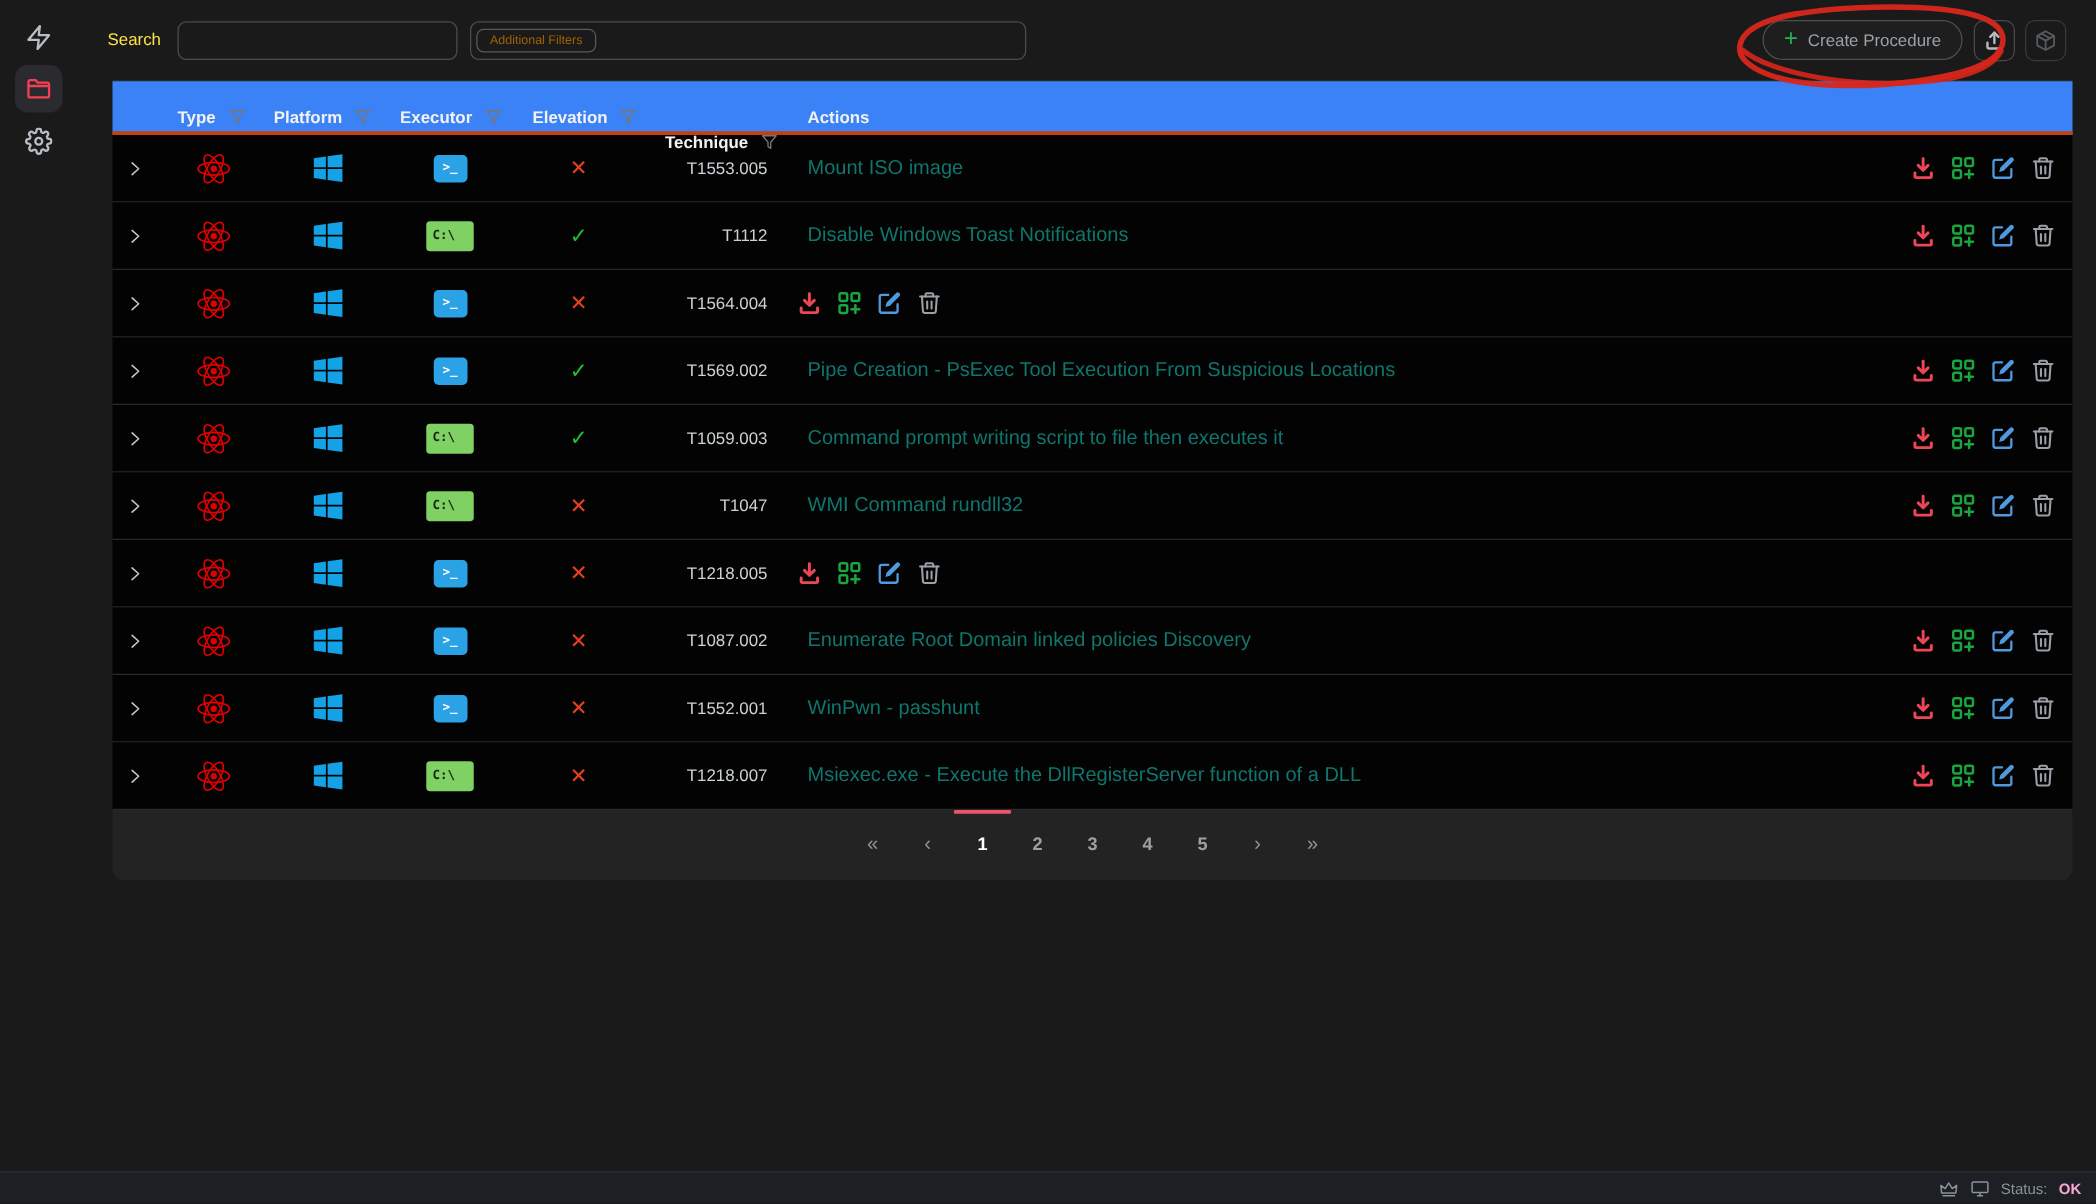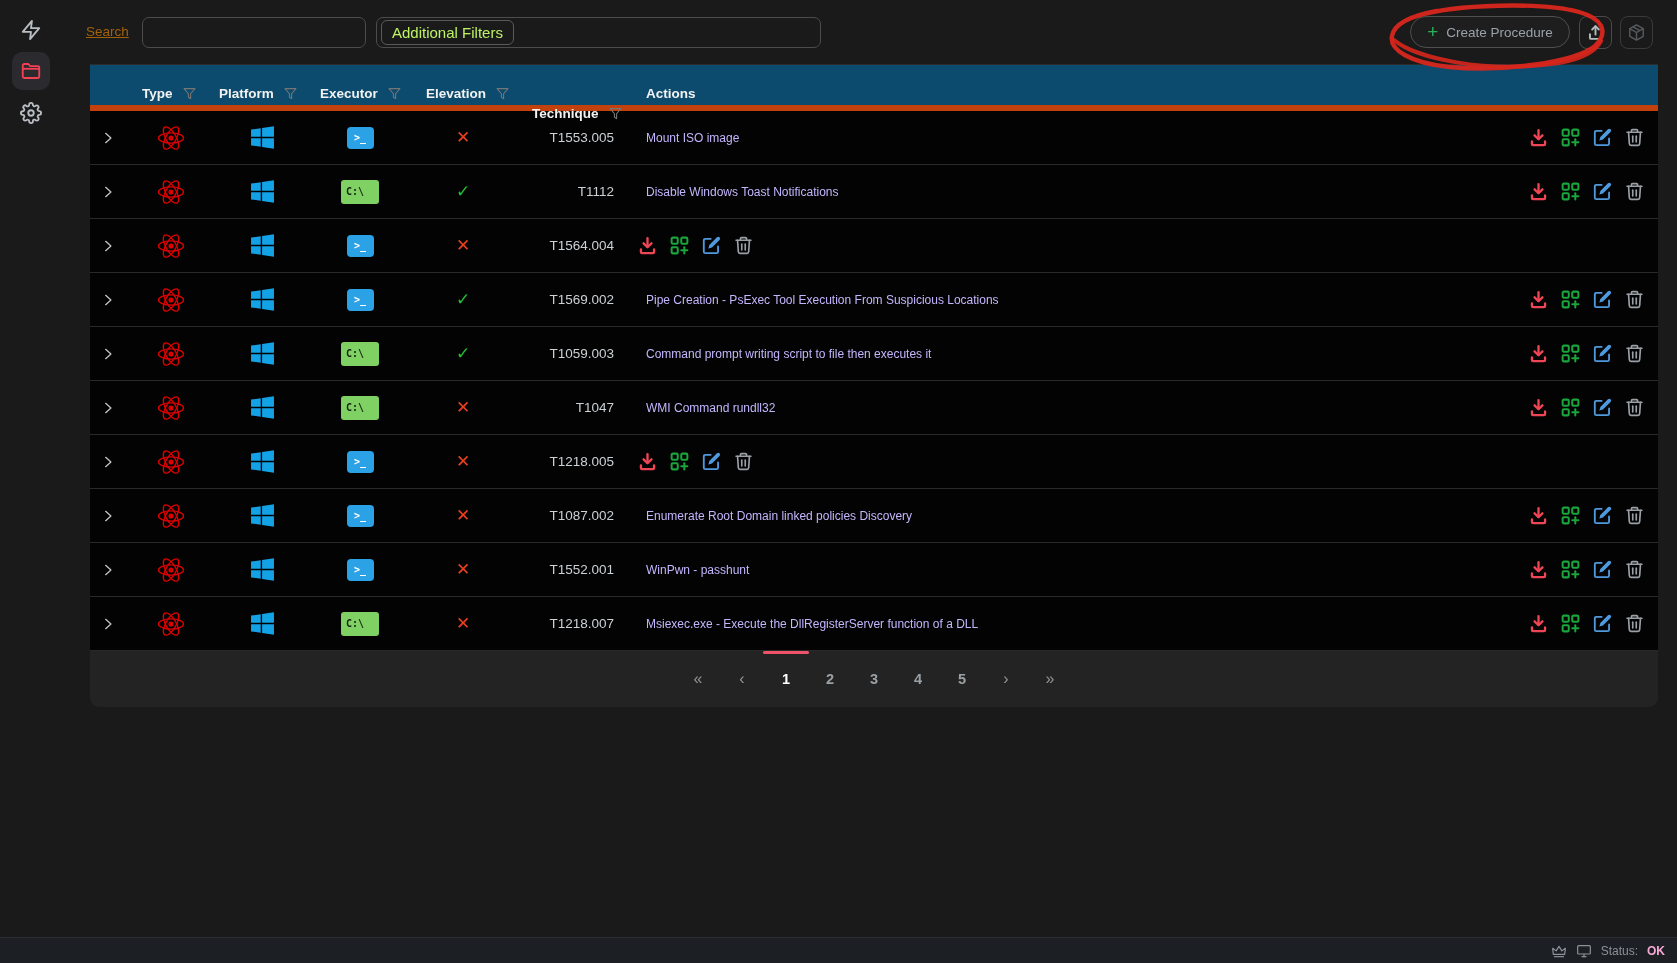--- a/index.html
+++ b/index.html
@@ -7,42 +7,42 @@
        font-family:"Liberation Sans","DejaVu Sans",sans-serif;color:#e6e6e6;}
 
   
   .sidebar{position:absolute;left:0;top:0;width:62px;height:100%;}
   .side-item{position:absolute;left:12px;width:38px;height:38px;border-radius:10px;
              display:flex;align-items:center;justify-content:center;color:#b9bec4;cursor:pointer;}
   .side-item svg{width:22px;height:22px;}
   .side-item.active{background:#2b2b2f;color:#f43f55;}
 
   
-  .search-label{position:absolute;left:86px;top:24px;font-size:13.5px;color:#a16207;text-decoration:underline;}
+  .search-label{position:absolute;left:86px;top:24px;font-size:13.5px;color:#fde047;}
   .search-input{position:absolute;left:142px;top:17px;width:224px;height:31px;background:transparent;
                 border:1px solid #4c4c4c;border-radius:7px;color:#e8e8e8;padding:0 10px;
                 font-size:13px;box-sizing:border-box;outline:none;}
   .af-box{position:absolute;left:376px;top:17px;width:445px;height:31px;border:1px solid #4c4c4c;
           border-radius:7px;box-sizing:border-box;display:flex;align-items:center;padding:0 4px;cursor:text;}
-  .af-chip{border:1px solid #5a5a5a;border-radius:6px;color:#bef264;font-size:15px;padding:3px 10px;cursor:pointer;}
+  .af-chip{border:1px solid #5a5a5a;border-radius:6px;color:#a16207;font-size:10px;padding:3px 10px;cursor:pointer;}
   .create-btn{position:absolute;left:1410px;top:16px;width:160px;height:32px;border:1px solid #4f4f4f;
               border-radius:16px;background:rgba(255,255,255,0.02);display:flex;align-items:center;
               justify-content:center;gap:8px;color:#9aa1a8;font-size:13.5px;cursor:pointer;box-sizing:border-box;}
   .create-plus{color:#2bb05a;font-size:19px;font-weight:400;line-height:18px;}
   .icon-btn{position:absolute;top:16px;width:33px;height:33px;border-radius:8px;display:flex;
             align-items:center;justify-content:center;cursor:pointer;box-sizing:border-box;}
   .icon-btn svg{width:19px;height:19px;}
   .upload-btn{left:1579px;border:1px solid #4a4a4a;color:#b6babd;}
   .package-btn{left:1620px;border:1px solid #3a3a3a;color:#565b5f;}
   .annotation-svg{position:absolute;left:1383px;top:0;pointer-events:none;z-index:5;}
 
   
   .table{position:absolute;left:90px;top:64px;width:1568px;border-top:1px solid #2b2b2b;}
   .thead,.trow{display:grid;grid-template-columns:36px 90px 92px 104px 102px 113px auto 140px;align-items:center;}
-  .thead{height:40px;background:#0c4a6e;border-bottom:6px solid #c2410c;font-weight:bold;
+  .thead{height:40px;background:#3b82f6;border-bottom:3px solid #c2410c;font-weight:bold;
          font-size:13.5px;color:#f2f2f2;}
   .thead > :nth-child(2){padding-left:16px;}
   .thead > :nth-child(3){padding-left:3px;}
   .thead > :nth-child(4){padding-left:12px;}
   .thead > :nth-child(5){padding-left:14px;}
   .thead > :nth-child(6){padding-left:18px;margin-top:41px;}
   .thead > :nth-child(7){padding-left:19px;}
   .thead > :nth-child(8){padding-left:14px;}
   .hcell{display:flex;align-items:center;gap:10px;}
   .hcell svg{width:13px;height:13px;}
@@ -54,21 +54,21 @@
   .win-ic{width:25px;height:25px;display:flex;color:#14a2e6;}
   .exec-psh{width:27px;height:22px;border-radius:4px;background:#2aa2e5;color:#fff;
             font-family:"DejaVu Sans Mono",monospace;font-size:10px;font-weight:bold;
             display:flex;align-items:center;justify-content:center;}
   .exec-cmd{width:38px;height:24px;border-radius:3px;background:#7fd163;color:#15250e;
             font-family:"DejaVu Sans Mono",monospace;font-size:10px;font-weight:bold;
             display:flex;align-items:center;padding-left:5px;box-sizing:border-box;}
   .elev-yes{color:#23bf33;font-size:17px;font-weight:bold;}
   .elev-no{color:#e8401f;font-size:17px;font-weight:bold;}
   .c-tech{display:flex;justify-content:flex-end;padding-right:13px;color:#ccd1d5;font-size:13.5px;}
-  .c-name{padding-left:19px;font-size:12px;color:#c4b5fd;}
+  .c-name{padding-left:19px;font-size:16px;color:#0f766e;}
   .c-act{display:flex;gap:11px;padding-left:10px;}
   .act-btn{width:21px;height:21px;cursor:pointer;display:flex;}
   .act-btn svg{width:21px;height:21px;}
 
   
   .pagination{height:56px;background:#232323;border-radius:0 0 9px 9px;display:flex;
               align-items:center;justify-content:center;}
   .page-item{min-width:20px;height:56px;display:flex;align-items:center;justify-content:center;
              margin:0 12px;color:#9aa0a4;font-size:14.5px;cursor:pointer;position:relative;}
   .page-item.arrow{font-size:16px;color:#8f9396;}

